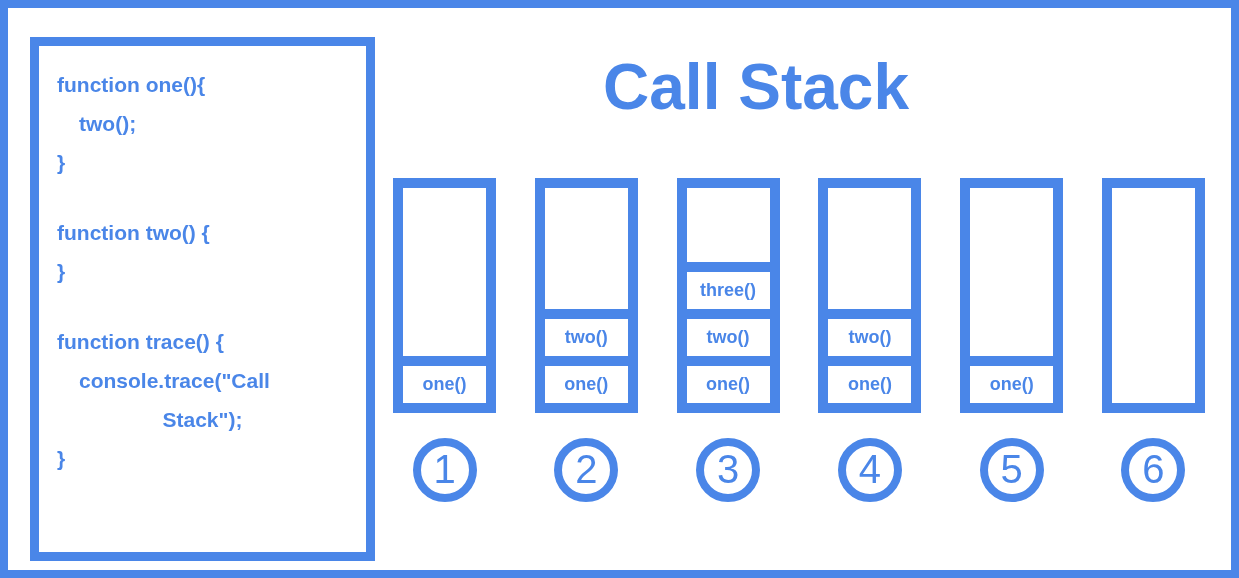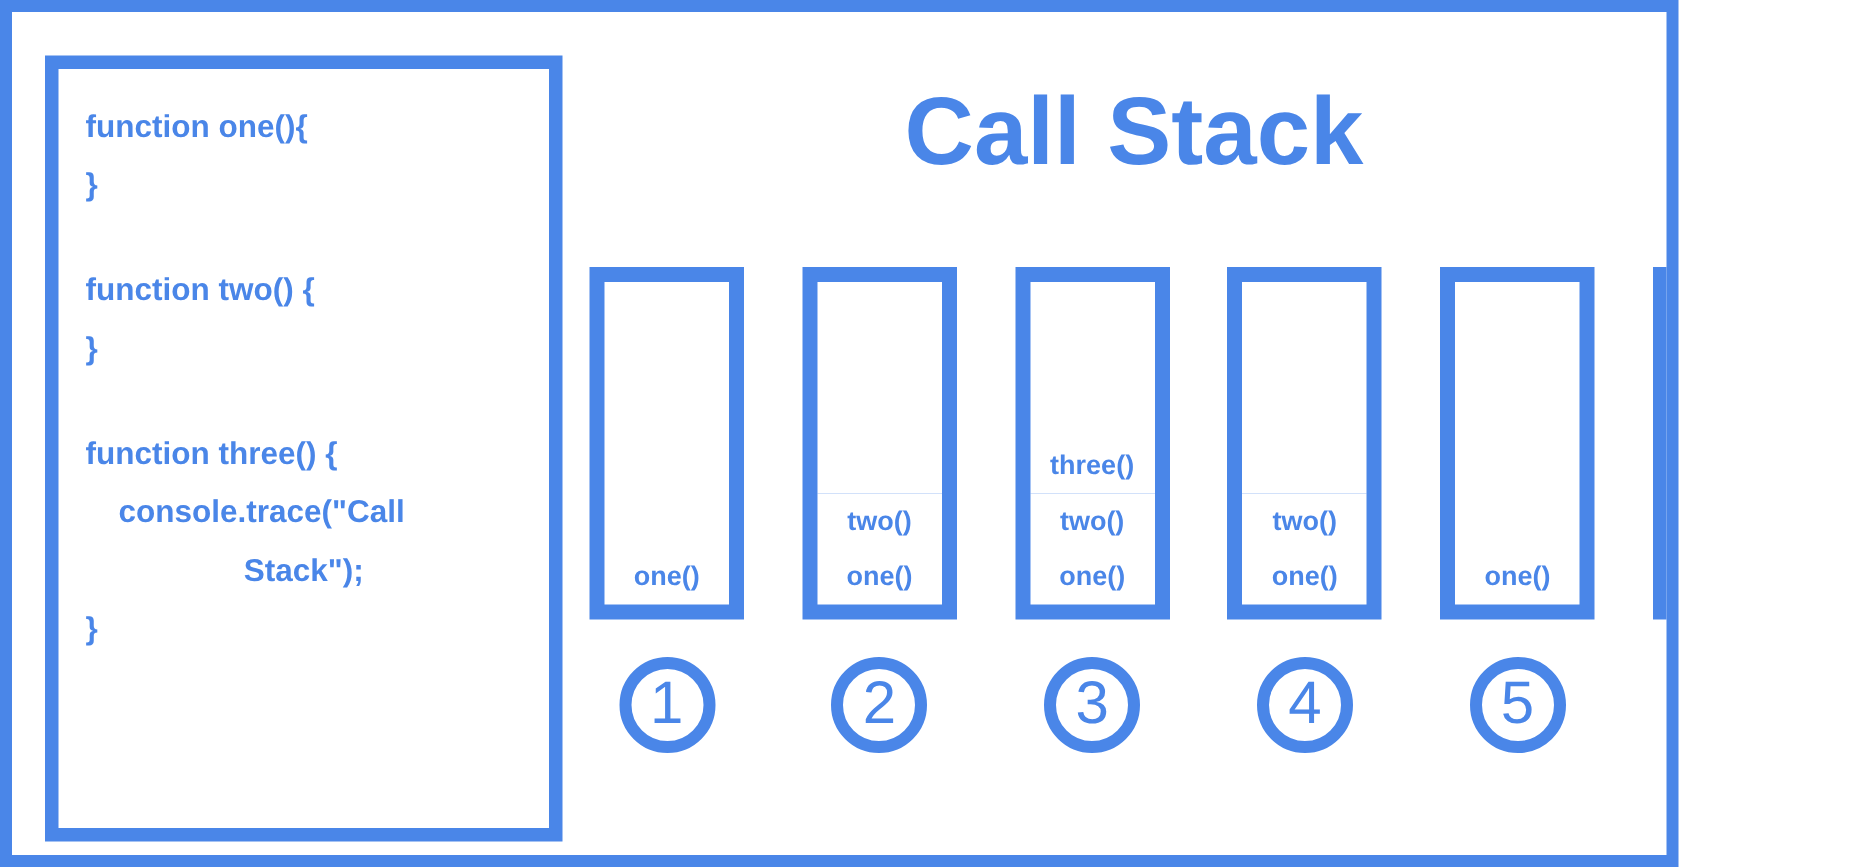--- a/index.html
+++ b/index.html
@@ -3,21 +3,21 @@
 <meta charset="utf-8">
 <style>
   :root {
     --blue: #4a86e8;
     --bg: #ffffff;
   }
   * { box-sizing: border-box; }
   html, body { margin: 0; padding: 0; background: #fff; }
   .page {
     position: relative;
-    width: 1119px;
+    width: 1239px;
     height: 578px;
     background: var(--bg);
     border: 8px solid var(--blue);
     font-family: "Liberation Sans", sans-serif;
     overflow: hidden;
   }
 
   
   .code-panel {
     position: absolute;
@@ -75,20 +75,21 @@
     align-items: center;
   }
   .stack-box {
     width: 103px;
     height: 235px;
     background: var(--blue);
     padding: 10px;
     display: flex;
     flex-direction: column;
     justify-content: flex-end;
+    gap: 10px;
   }
   .stack-empty {
     flex: 1 1 auto;
     min-height: 0;
     background: var(--bg);
   }
   .stack-frame {
     flex: 0 0 37px;
     height: 37px;
     background: var(--bg);
@@ -115,26 +116,27 @@
   }
 </style>
 </head>
 <body>
 
 <div class="page">
 
   <div class="code-panel">
     <div>
         <div class="code-line normal">function one(){</div>
+        <div class="code-line indent">two();</div>
         <div class="code-line normal">}</div>
         <div class="code-line gap"></div>
         <div class="code-line normal">function two() {</div>
         <div class="code-line normal">}</div>
         <div class="code-line gap"></div>
-        <div class="code-line normal">function three() {</div>
+        <div class="code-line normal">function trace() {</div>
         <div class="code-line indent">console.trace("Call</div>
         <div class="code-line center">Stack");</div>
         <div class="code-line normal">}</div>
       </div>
   </div>
 
   <div class="main">
     <h1 class="diagram-title">Call Stack</h1>
     <div class="stacks-row">
         <div class="stack-col">

